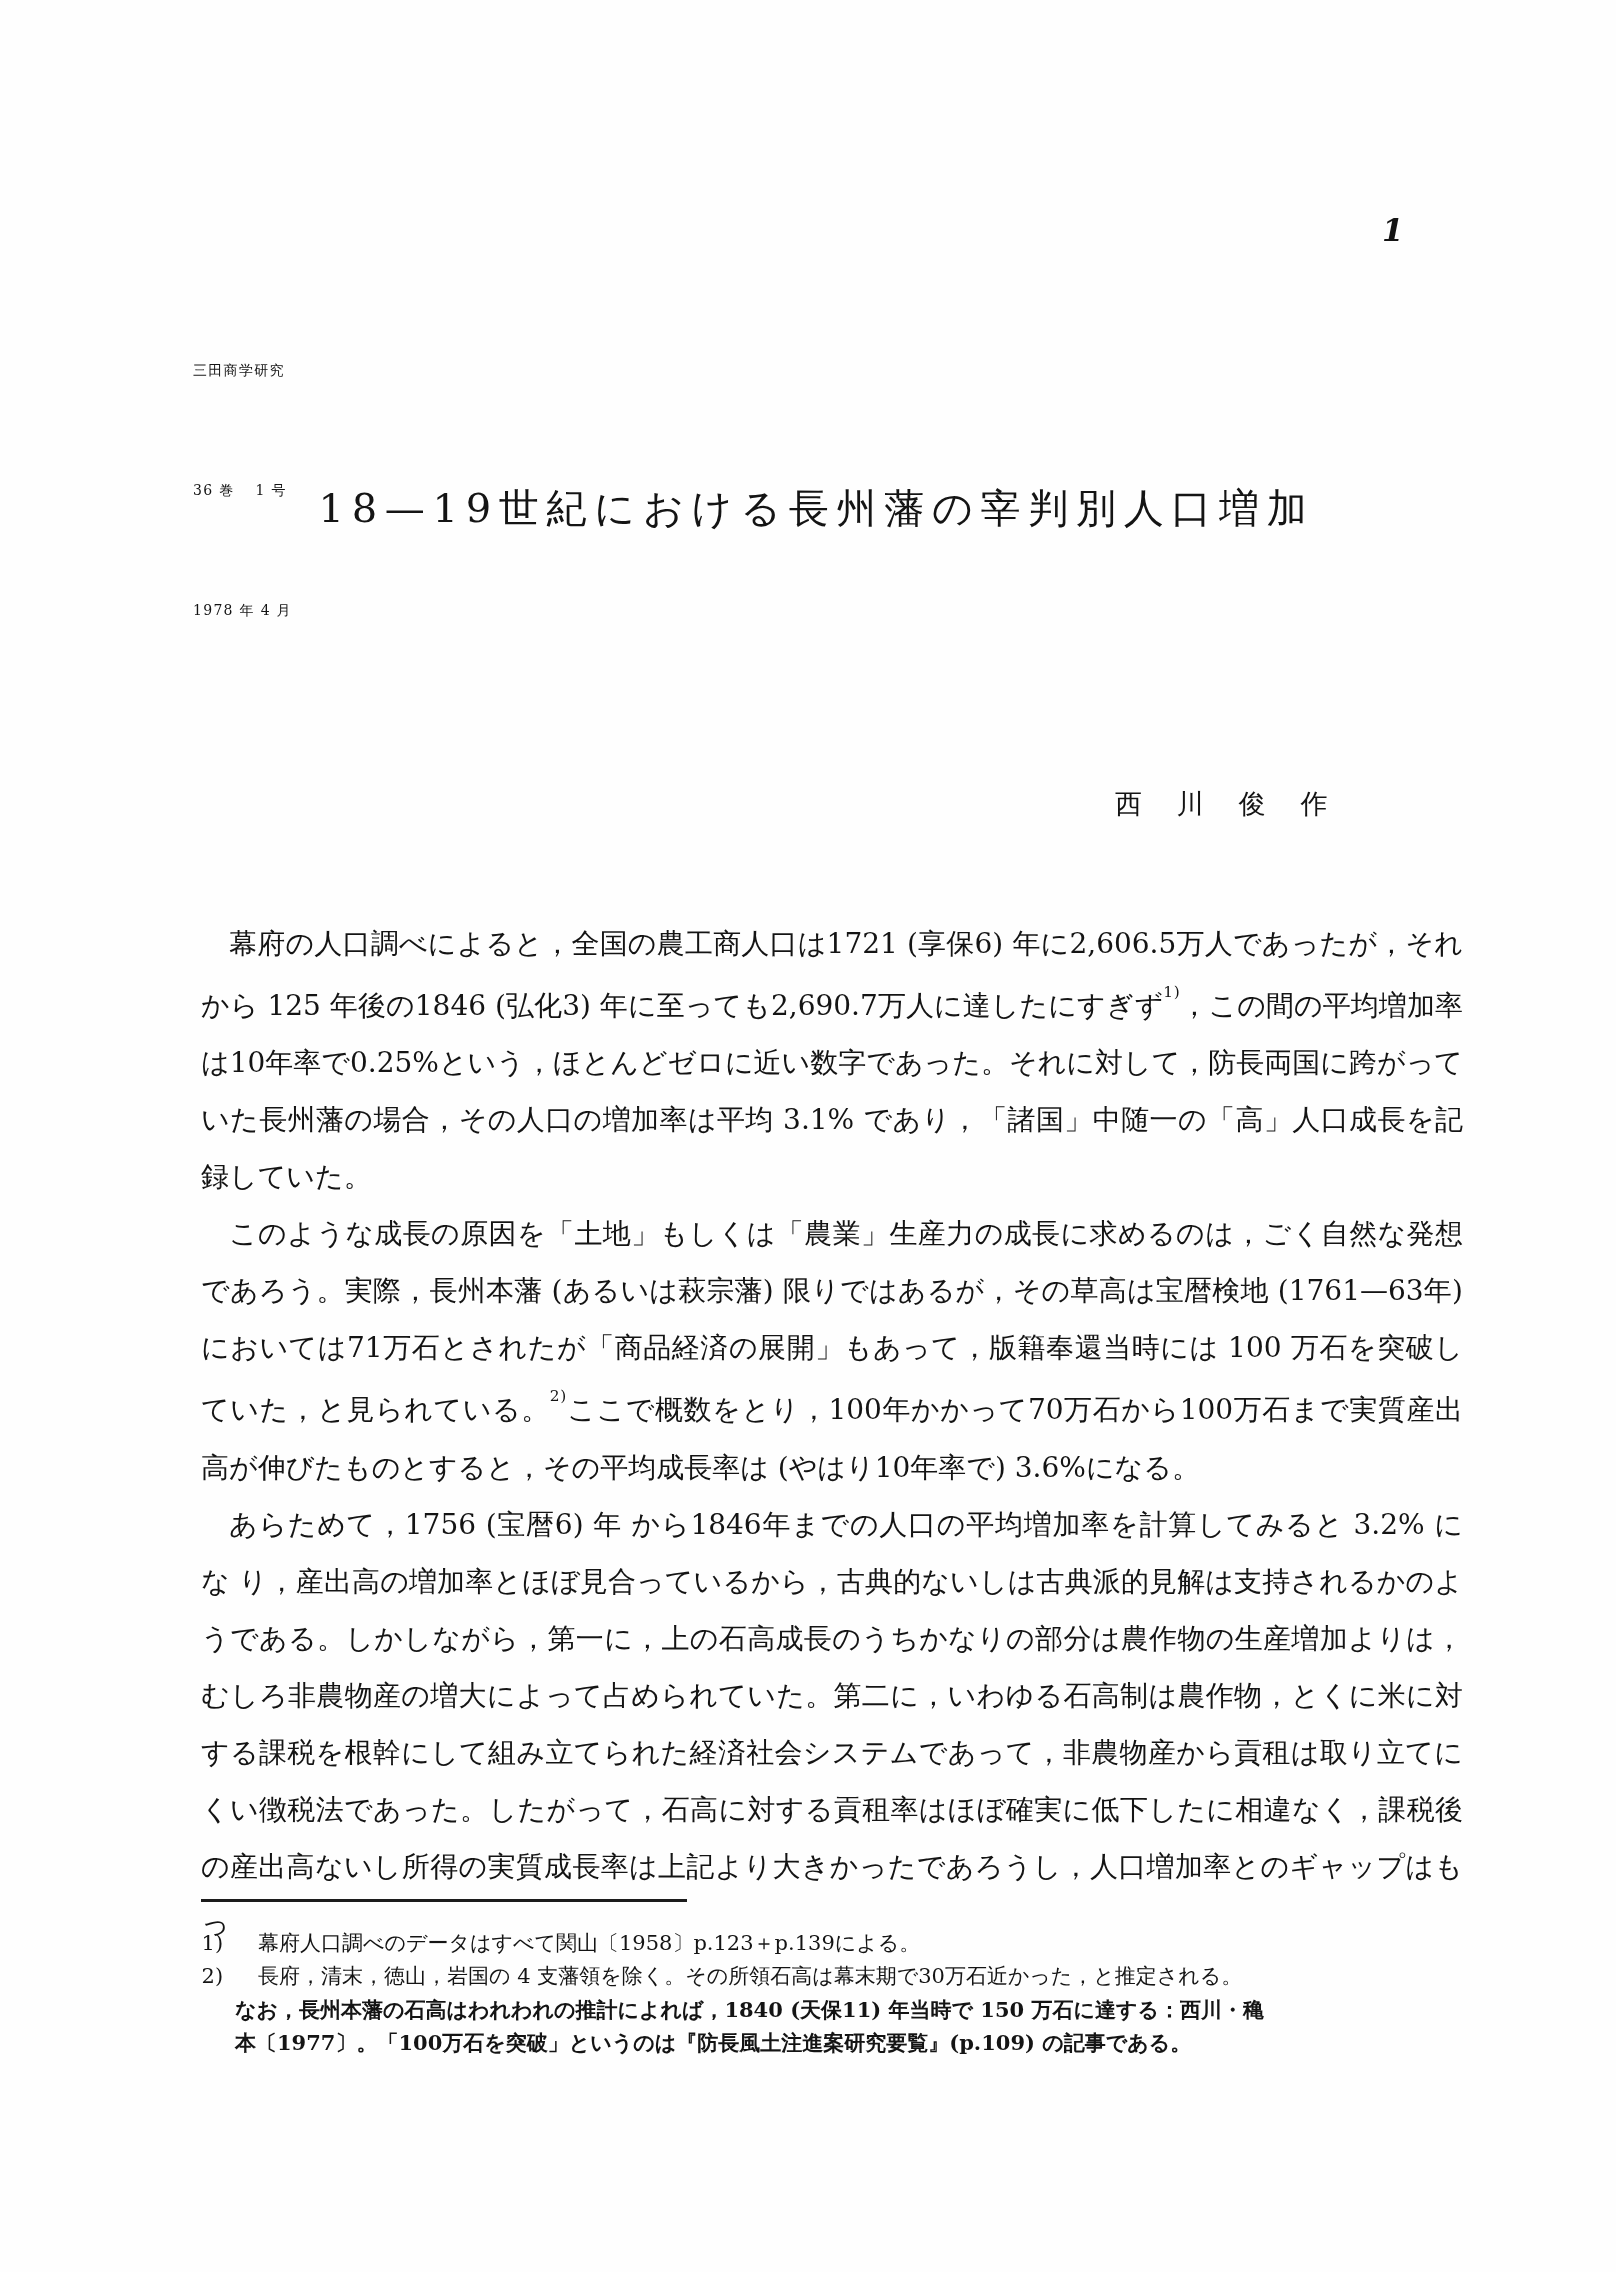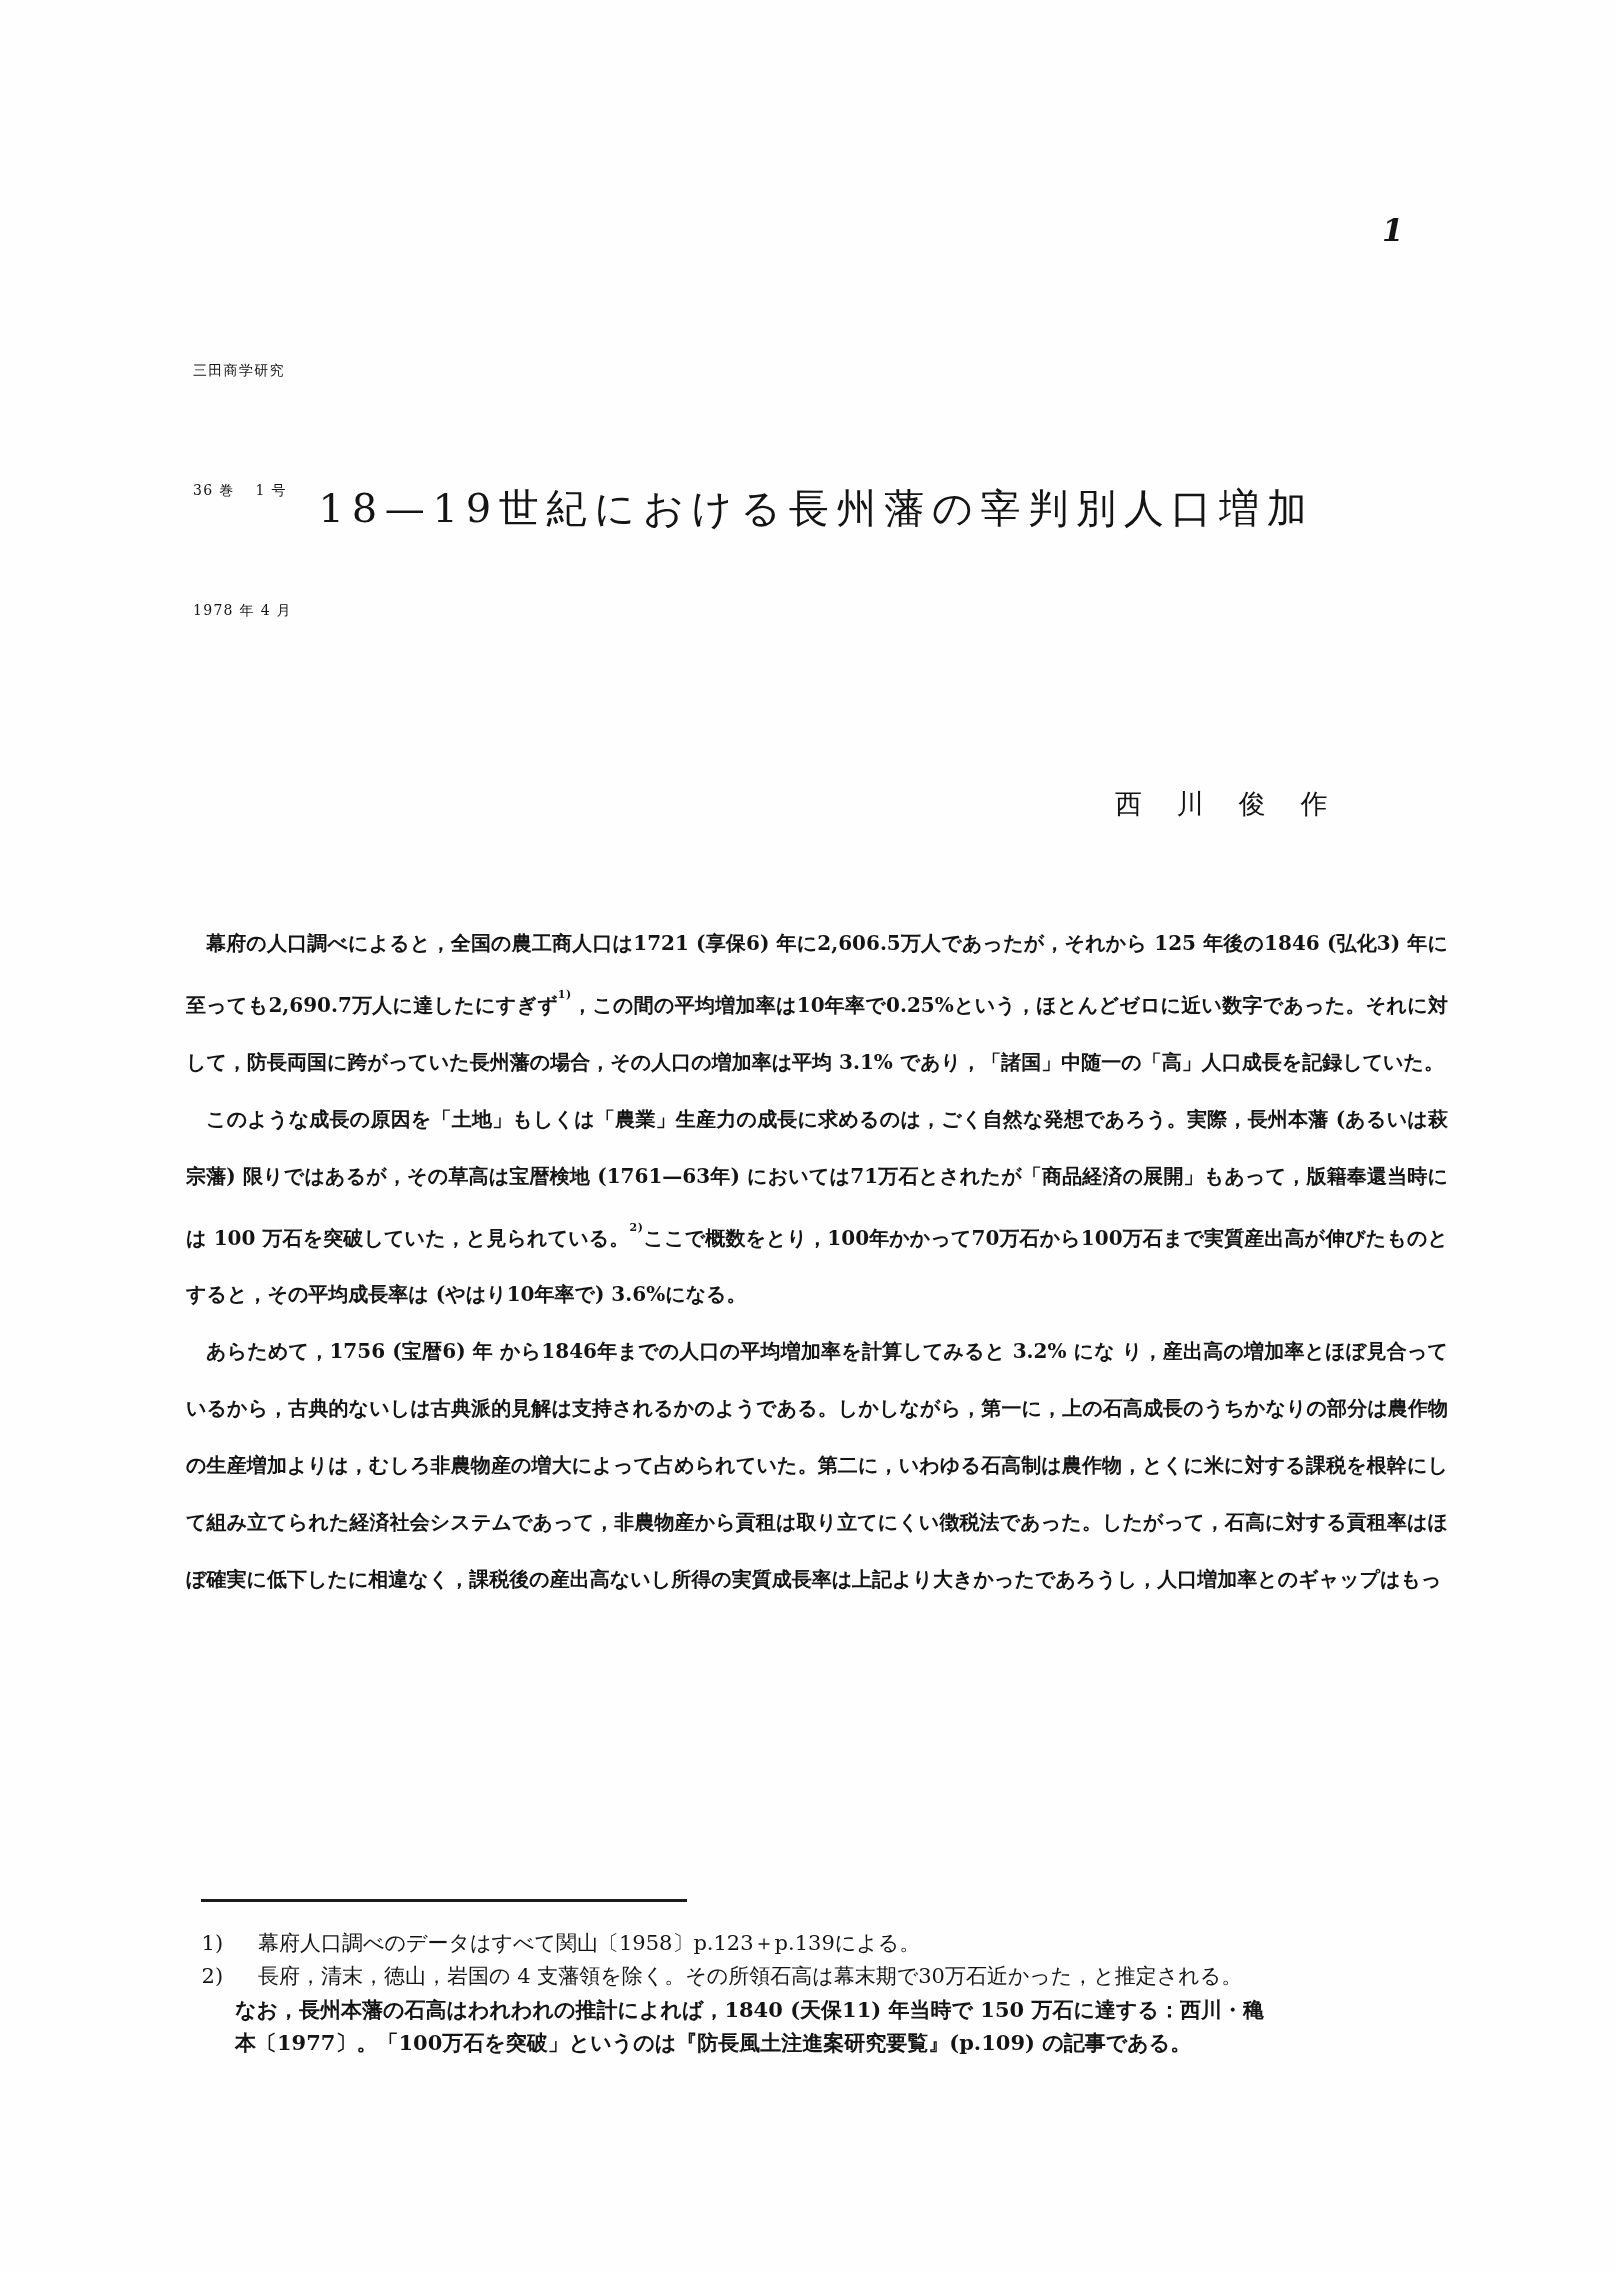--- a/index.html
+++ b/index.html
@@ -53,28 +53,27 @@
     left: 1115px;
     top: 746px;
     font-size: 27px;
     letter-spacing: 3.9px;
     white-space: pre;
     margin-top: 40px;
   }
   
   .article-body {
     position: absolute;
-    left: 186px;
+    left: 201px;
     top: 915px;
     width: 1262px;
-    font-size: 20px;
+    font-size: 28px;
     line-height: 57px;
     text-align: justify;
     text-justify: inter-character;
-    font-weight: bold;
   }
   .article-body p {
     margin: 0;
     padding: 0;
     text-indent: 1em;
   }
   .fnref {
     font-size: 0.55em;
     position: relative;
     top: -0.55em;

